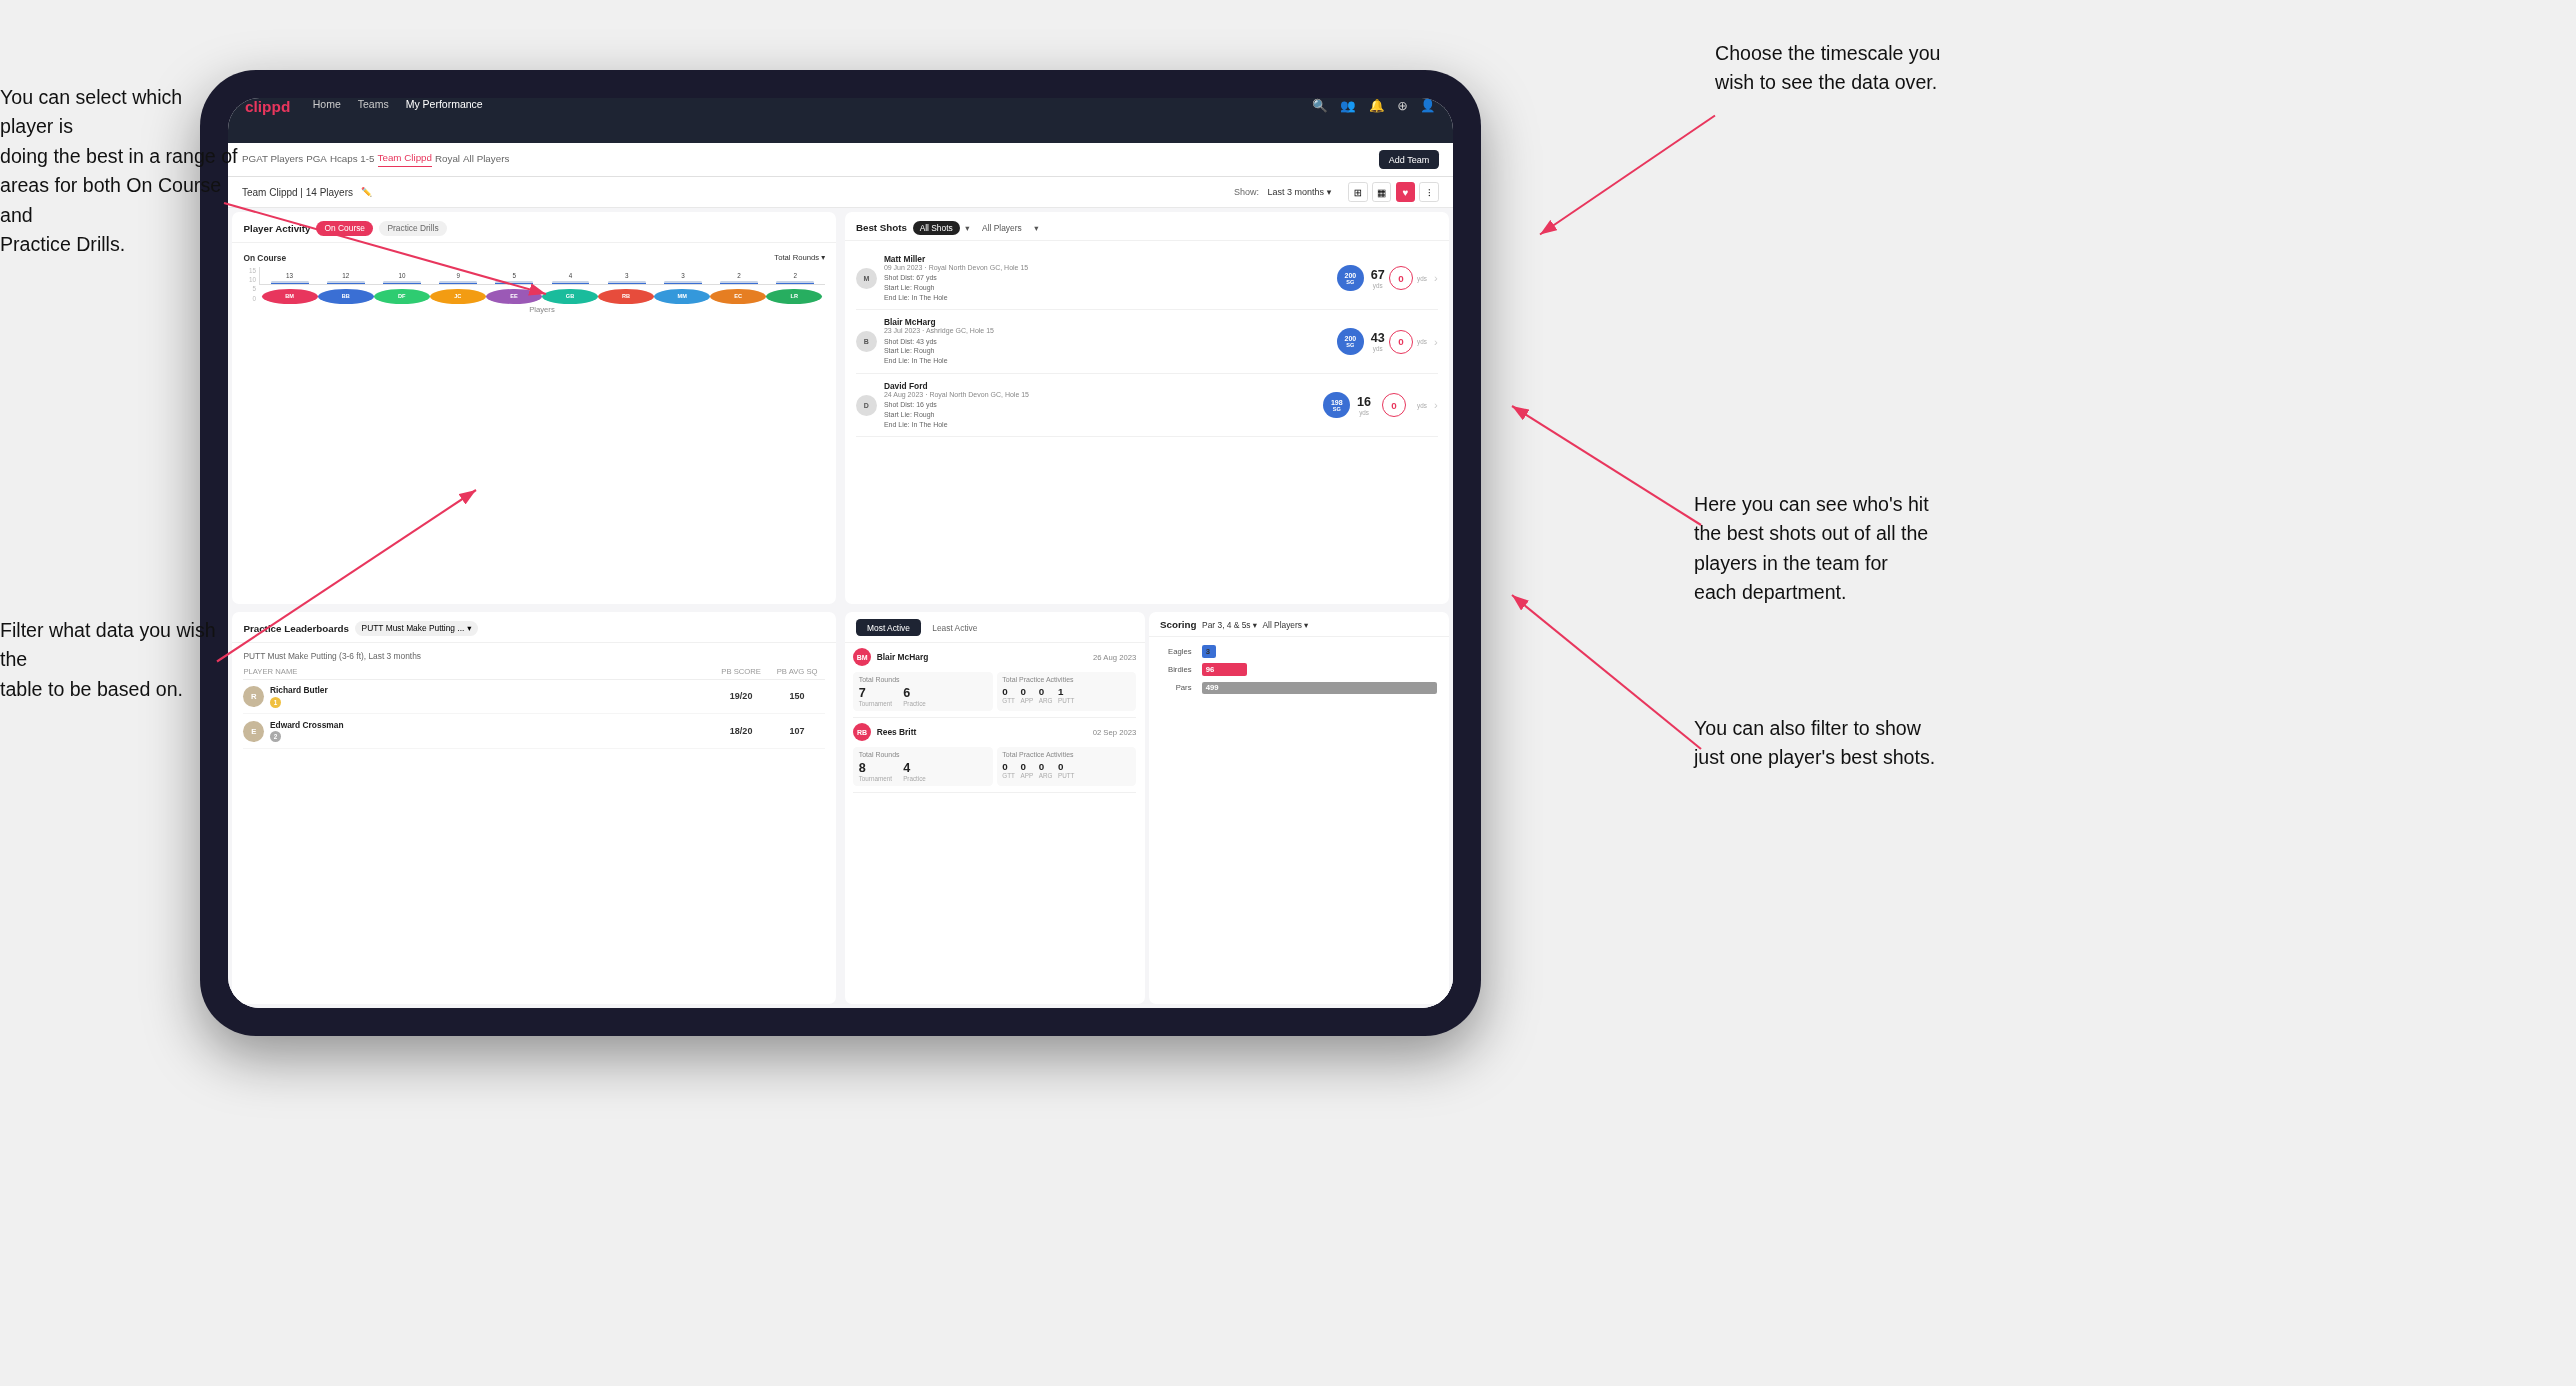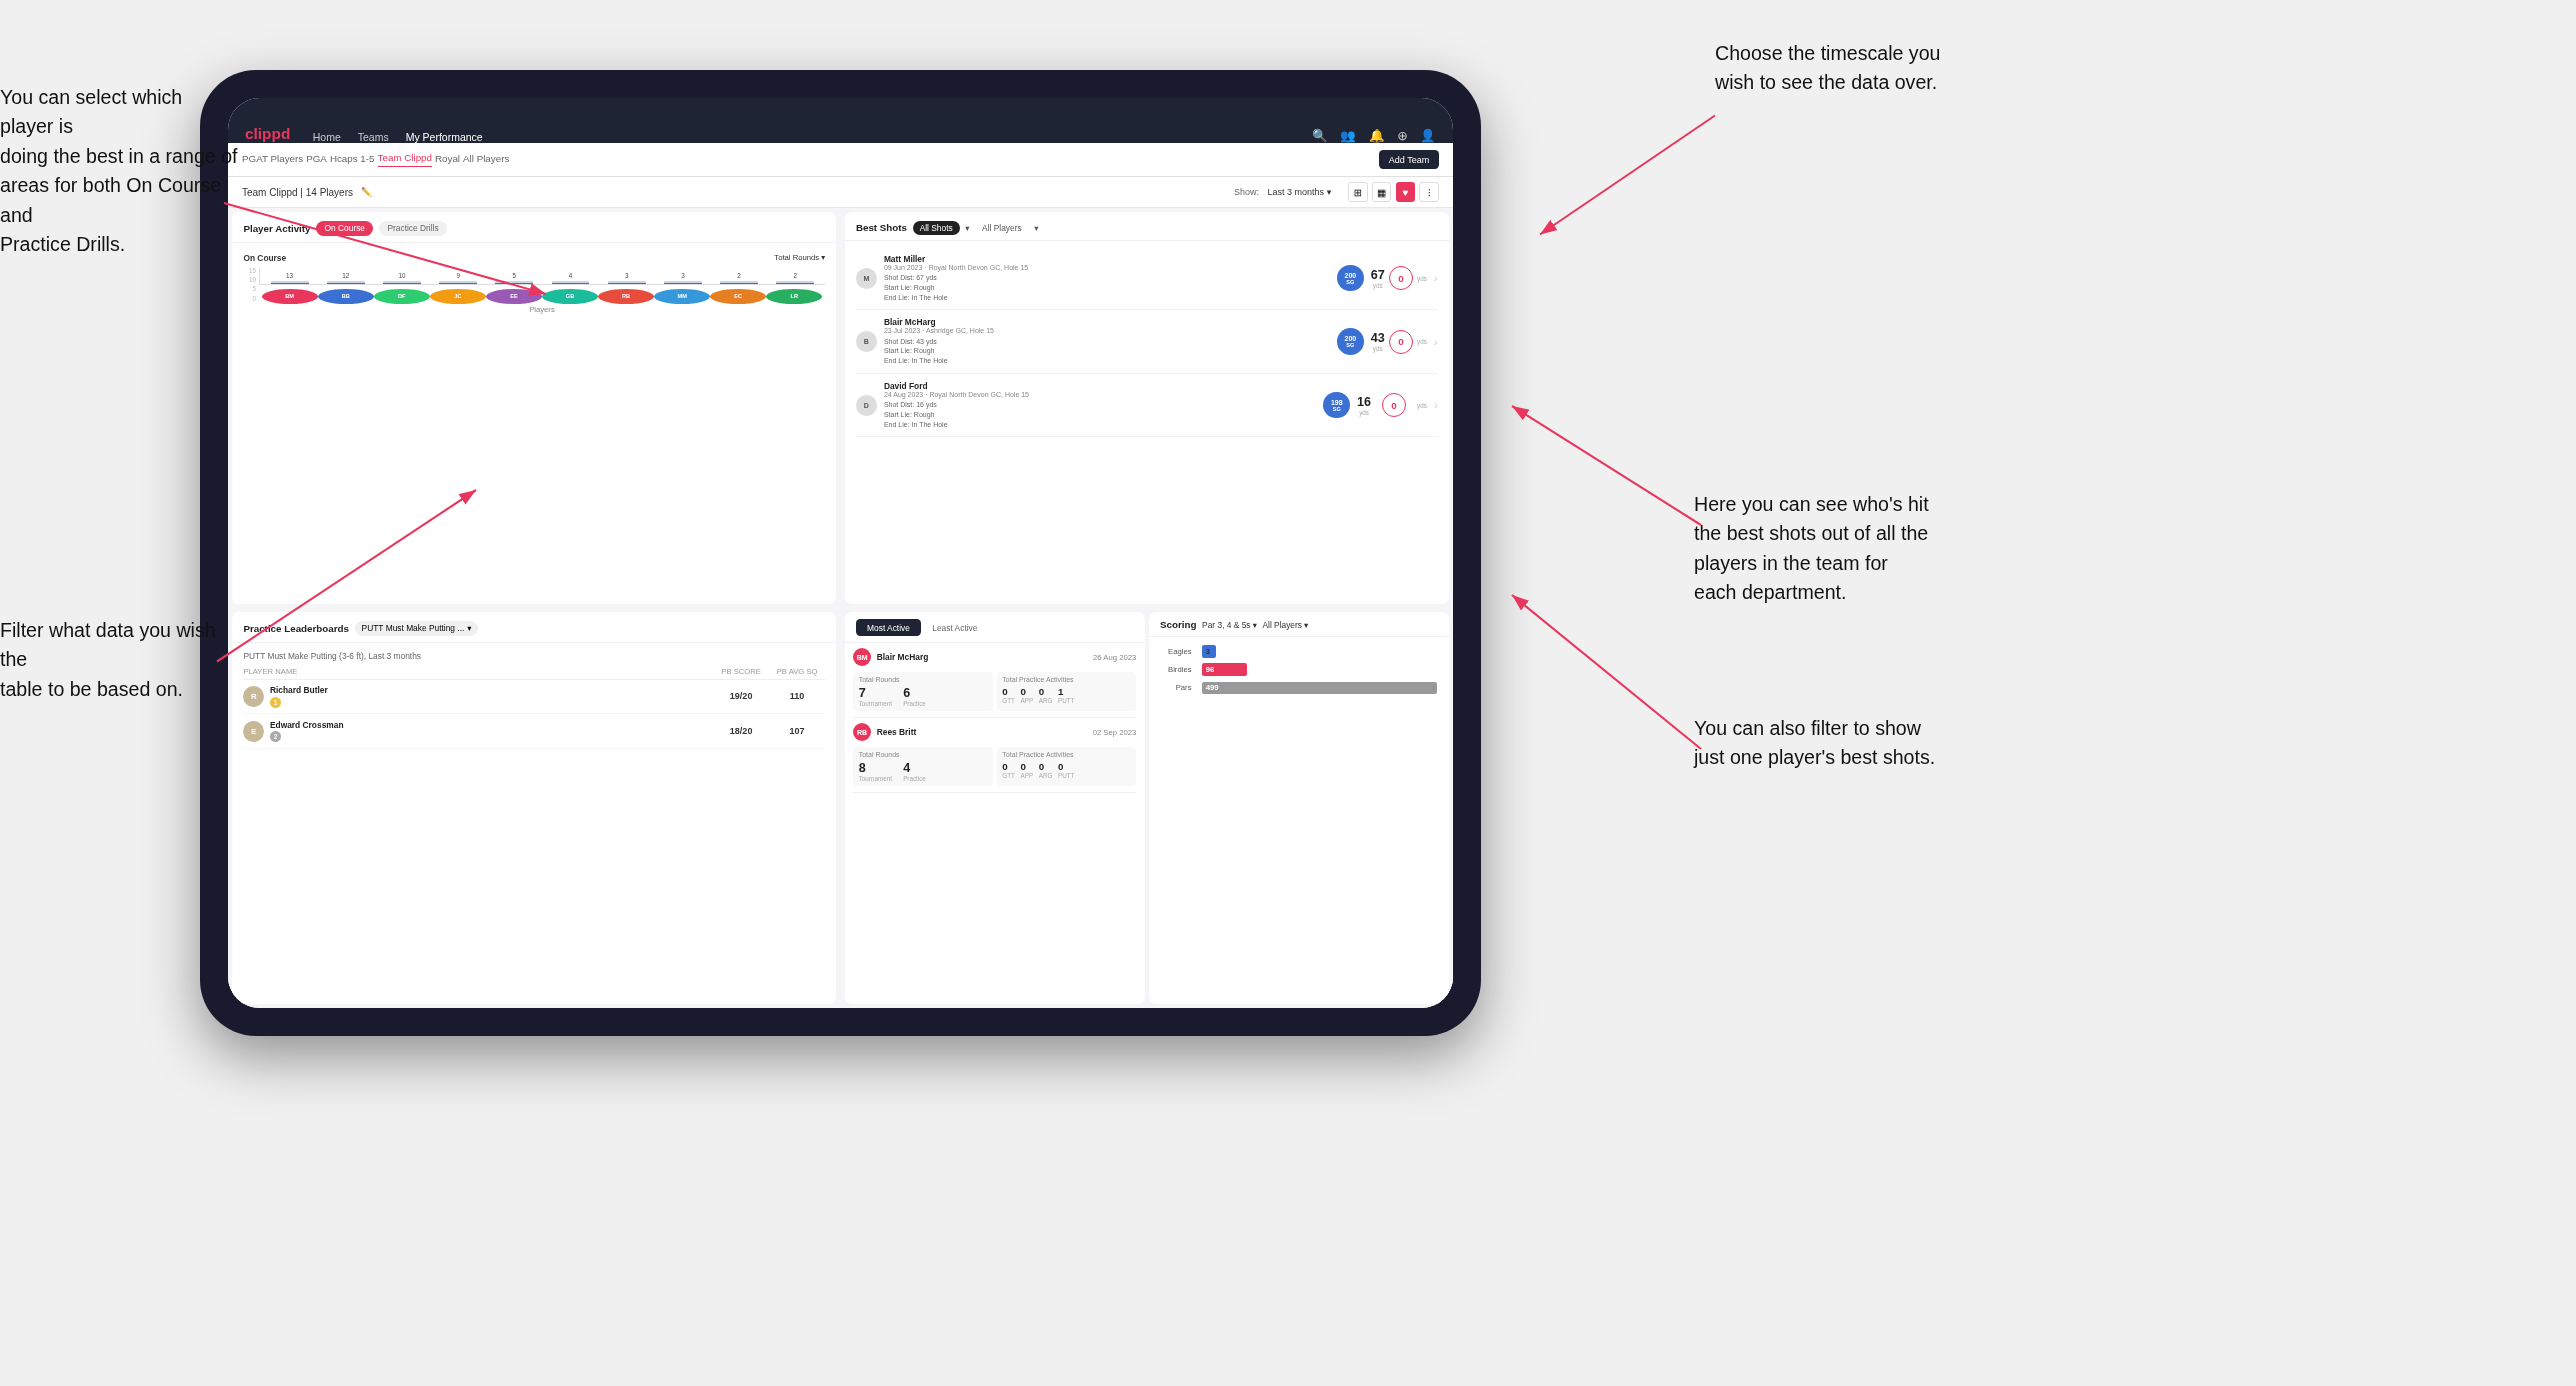--- a/index.html
+++ b/index.html
@@ -33,21 +33,21 @@
       overflow: hidden;
       display: flex;
       flex-direction: column;
     }
 
     
     .nav-bar {
       background: #1e2433;
       height: 45px;
       display: flex;
-      align-items: flex-end;
+      align-items: flex-start;
       padding: 0 17px;
       gap: 22.4px;
       flex-shrink: 0;
     }
 
     .nav-logo {
       color: #e8365d;
       font-size: 15.4px;
       font-weight: 700;
     }
@@ -753,21 +753,21 @@
       <div class="leaderboard-player">
         <div style="width:21px;height:21px;border-radius:50%;background:#c8b89a;flex-shrink:0;display:flex;align-items:center;justify-content:center;font-size:7.7px;font-weight:700;color:#fff;">R</div>
         <div>
           <div class="leaderboard-name">Richard Butler</div>
           <div style="display:flex;align-items:center;gap:2.8px;margin-top:1.4px;">
             <div style="width:11.2px;height:11.2px;border-radius:50%;background:#f0c040;color:#fff;font-size:6.3px;display:flex;align-items:center;justify-content:center;font-weight:700;">1</div>
           </div>
         </div>
       </div>
       <div class="leaderboard-score">19/20</div>
-      <div class="leaderboard-score">110</div>
+      <div class="leaderboard-score">150</div>
     </div>
               <div class="leaderboard-row">
       <div class="leaderboard-player">
         <div style="width:21px;height:21px;border-radius:50%;background:#c8b89a;flex-shrink:0;display:flex;align-items:center;justify-content:center;font-size:7.7px;font-weight:700;color:#fff;">E</div>
         <div>
           <div class="leaderboard-name">Edward Crossman</div>
           <div style="display:flex;align-items:center;gap:2.8px;margin-top:1.4px;">
             <div style="width:11.2px;height:11.2px;border-radius:50%;background:#aaa;color:#fff;font-size:6.3px;display:flex;align-items:center;justify-content:center;font-weight:700;">2</div>
           </div>
         </div>

